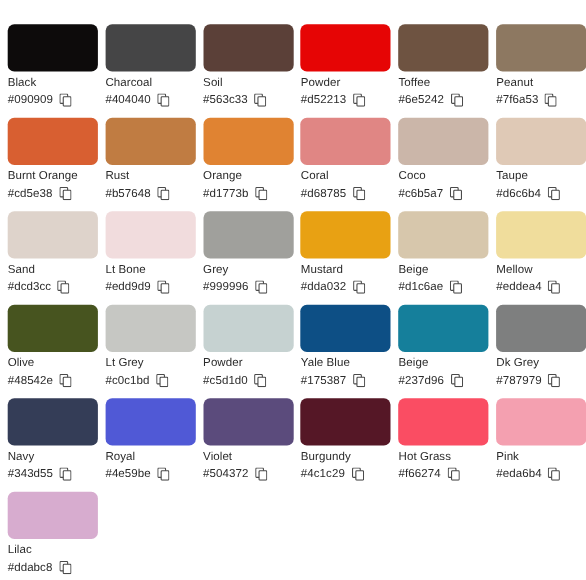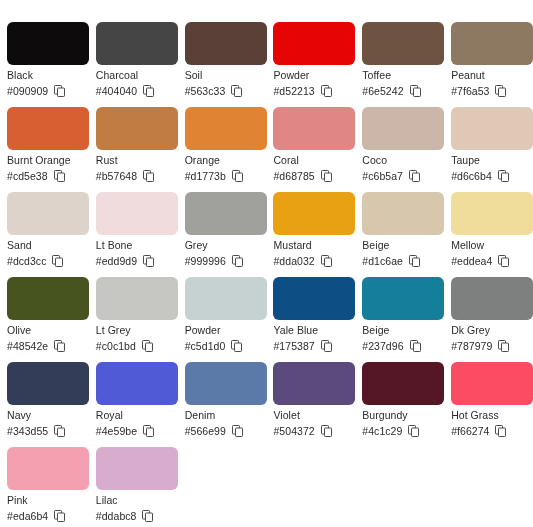--- a/index.html
+++ b/index.html
@@ -409,33 +409,20 @@
         <span class="swatch-hex">#4e59be</span>
         <span class="copy-icon" title="Copy">
           <svg width="11" height="12" viewBox="0 0 11 12" aria-hidden="true">
             <rect x="0.5" y="0.5" width="7" height="8.5" rx="0.8" fill="#ffffff" stroke="#4a4a4a" stroke-width="1"></rect>
             <rect x="3.5" y="3" width="7" height="8.5" rx="0.8" fill="#ffffff" stroke="#4a4a4a" stroke-width="1"></rect>
           </svg>
         </span>
       </div>
     </div>
     <div class="swatch-cell">
-      <div class="swatch-chip" style="background-color: rgb(91, 122, 168);"></div>
-      <div class="swatch-name">Denim</div>
-      <div class="swatch-hexrow">
-        <span class="swatch-hex">#566e99</span>
-        <span class="copy-icon" title="Copy">
-          <svg width="11" height="12" viewBox="0 0 11 12" aria-hidden="true">
-            <rect x="0.5" y="0.5" width="7" height="8.5" rx="0.8" fill="#ffffff" stroke="#4a4a4a" stroke-width="1"></rect>
-            <rect x="3.5" y="3" width="7" height="8.5" rx="0.8" fill="#ffffff" stroke="#4a4a4a" stroke-width="1"></rect>
-          </svg>
-        </span>
-      </div>
-    </div>
-    <div class="swatch-cell">
       <div class="swatch-chip" style="background-color: rgb(91, 75, 124);"></div>
       <div class="swatch-name">Violet</div>
       <div class="swatch-hexrow">
         <span class="swatch-hex">#504372</span>
         <span class="copy-icon" title="Copy">
           <svg width="11" height="12" viewBox="0 0 11 12" aria-hidden="true">
             <rect x="0.5" y="0.5" width="7" height="8.5" rx="0.8" fill="#ffffff" stroke="#4a4a4a" stroke-width="1"></rect>
             <rect x="3.5" y="3" width="7" height="8.5" rx="0.8" fill="#ffffff" stroke="#4a4a4a" stroke-width="1"></rect>
           </svg>
         </span>

